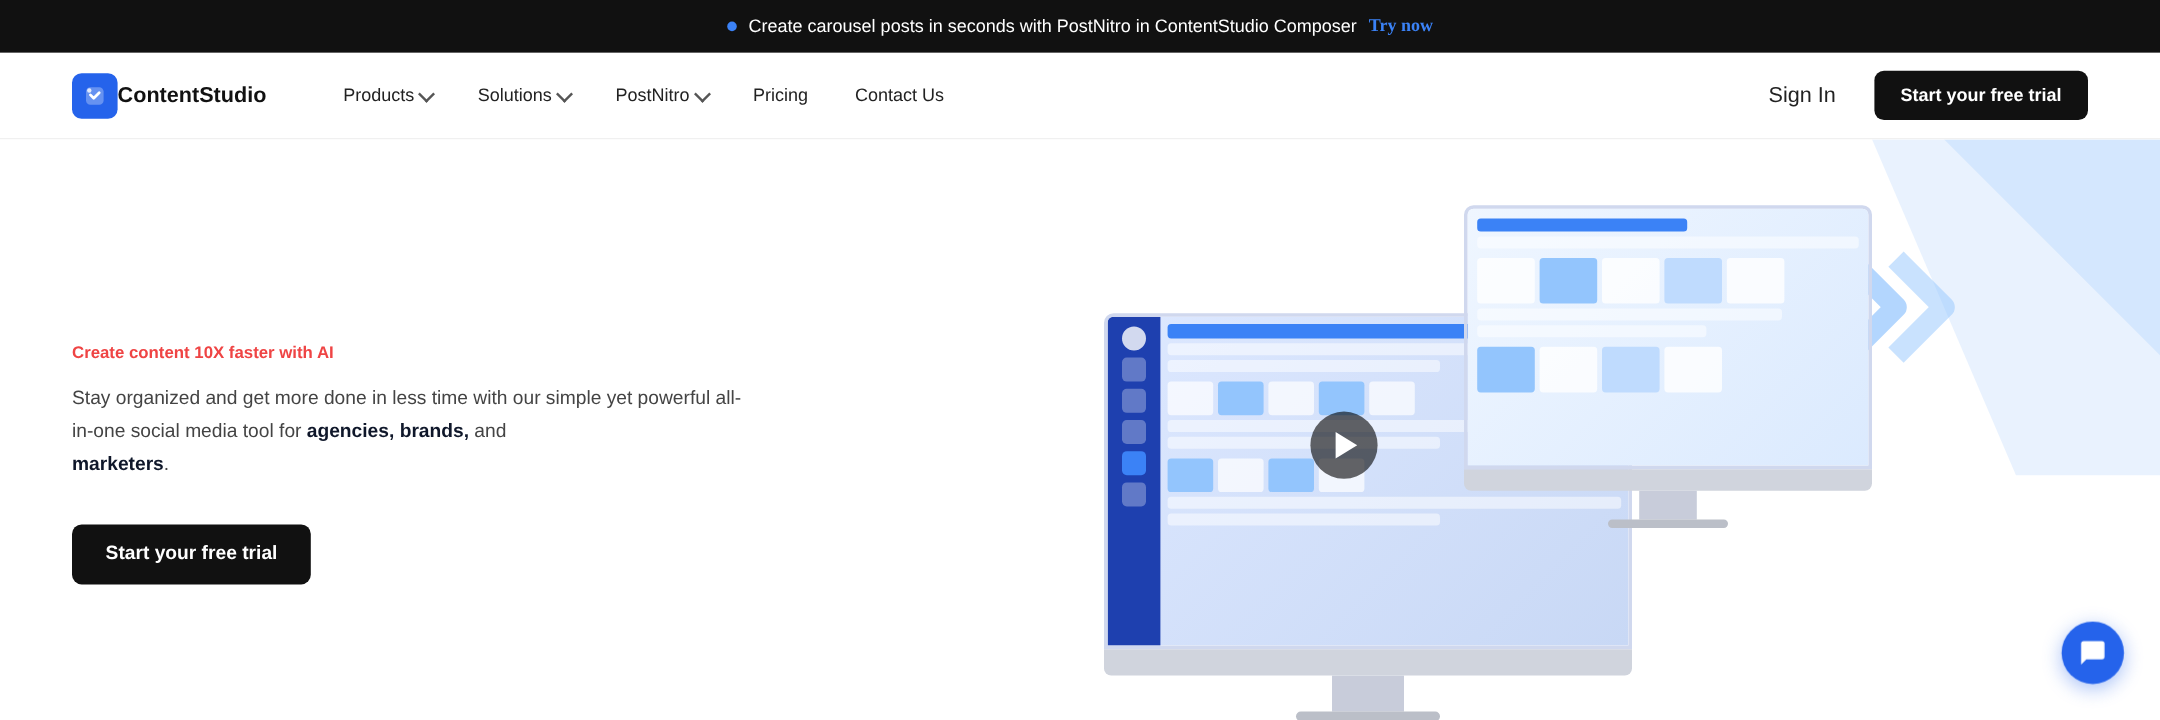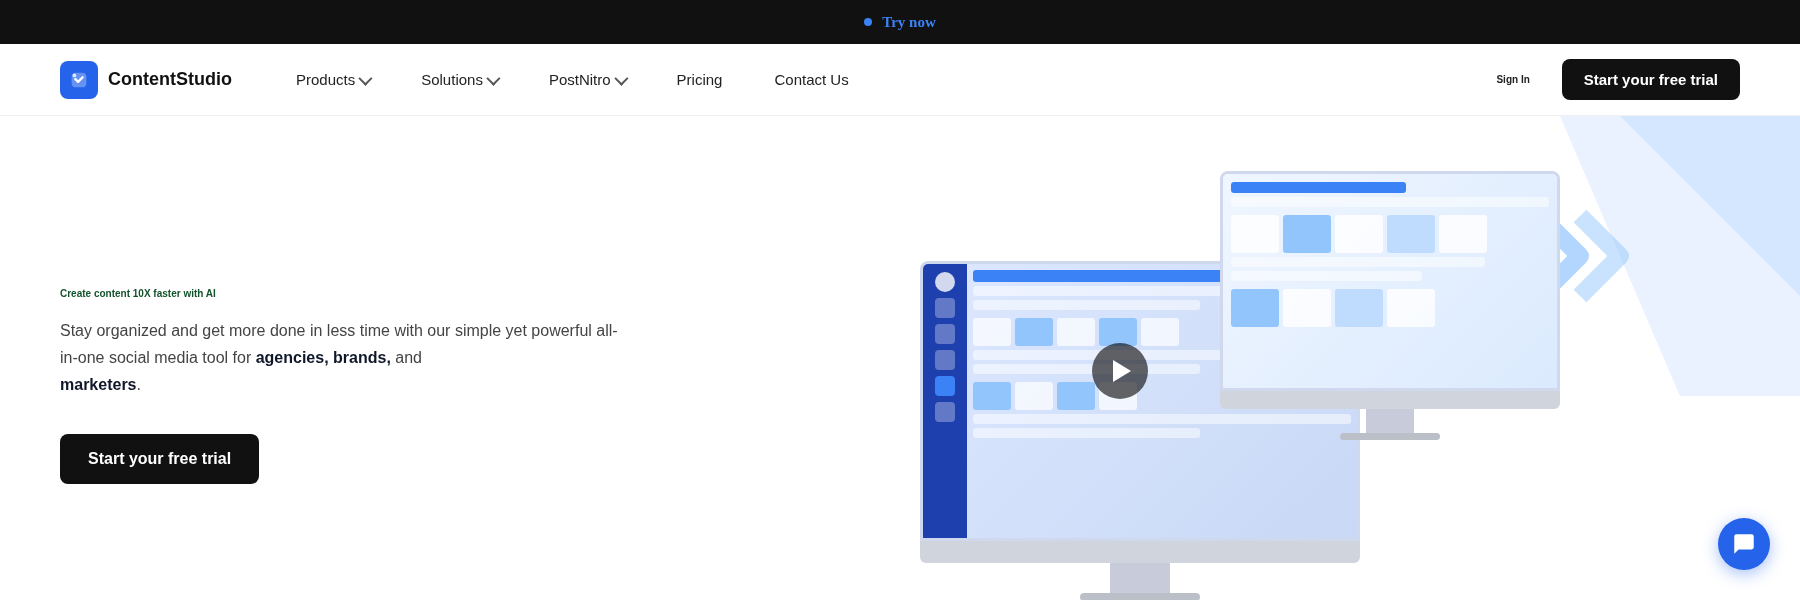--- a/index.html
+++ b/index.html
@@ -39,41 +39,41 @@
       padding: 0 60px;
       height: 72px;
       border-bottom: 1px solid #f0f0f0;
       background: #fff;
       position: relative;
       z-index: 10;
     }
     .logo-area {
       display: flex;
       align-items: center;
-      gap: 10px;
+      gap: 0;
       margin-right: 48px;
       cursor: pointer;
       text-decoration: none;
     }
     .logo-icon {
       width: 38px; height: 38px;
       background: #2563eb;
       border-radius: 8px;
       display: flex; align-items: center; justify-content: center;
     }
     .logo-icon svg { width: 22px; height: 22px; }
     .logo-text {
       font-size: 18px;
       font-weight: 700;
       color: #111;
     }
     .nav-links {
       display: flex;
       align-items: center;
-      gap: 20px;
+      gap: 7px;
       flex: 1;
     }
     .nav-item {
       display: flex;
       align-items: center;
       gap: 4px;
       padding: 8px 16px;
       font-size: 15px;
       color: #222;
       cursor: pointer;
@@ -87,22 +87,22 @@
       border-right: 2px solid #555;
       border-bottom: 2px solid #555;
       transform: rotate(45deg) translateY(-2px);
     }
     .nav-right {
       display: flex;
       align-items: center;
       gap: 16px;
     }
     .sign-in-btn {
-      font-size: 10px;
-      font-weight: 700;
+      font-size: 18px;
+      font-weight: 400;
       color: #222;
       cursor: pointer;
       padding: 8px 16px;
     }
     .cta-btn-nav {
       background: #111;
       color: #fff;
       border: none;
       border-radius: 8px;
       padding: 12px 22px;
@@ -121,22 +121,22 @@
       background: #fff;
       position: relative;
       overflow: hidden;
     }
     .hero-left {
       flex: 0 0 680px;
       max-width: 680px;
       z-index: 2;
     }
     .hero-tagline {
-      color: #14532d;
-      font-size: 10px;
+      color: #ef4444;
+      font-size: 14px;
       font-weight: 600;
       margin-bottom: 18px;
     }
     .hero-headline {
       font-size: 56px;
       font-weight: 800;
       line-height: 1.1;
       color: #111;
       margin-bottom: 24px;
       letter-spacing: -1px;
@@ -365,20 +365,21 @@
       height: 100%;
       z-index: 0;
       pointer-events: none;
     }
   </style>
 </head>
 <body>
 
 <div class="announcement-bar">
   <span class="announcement-dot"></span>
+  <span>Create carousel posts in seconds with PostNitro in ContentStudio Composer</span>
   <span class="announcement-link">Try now</span>
 </div>
 
 <nav class="navbar">
   <div class="logo-area">
     <div class="logo-icon">
       <svg viewBox="0 0 24 24" fill="none" xmlns="http://www.w3.org/2000/svg">
         <path d="M4 8C4 5.79 5.79 4 8 4h8c2.21 0 4 1.79 4 4v8c0 2.21-1.79 4-4 4H8c-2.21 0-4-1.79-4-4V8z" fill="white" opacity="0.3"></path>
         <path d="M8 11l3 3 5-5" stroke="white" stroke-width="2.5" stroke-linecap="round" stroke-linejoin="round"></path>
         <circle cx="7" cy="7" r="2" fill="white" opacity="0.8"></circle>

